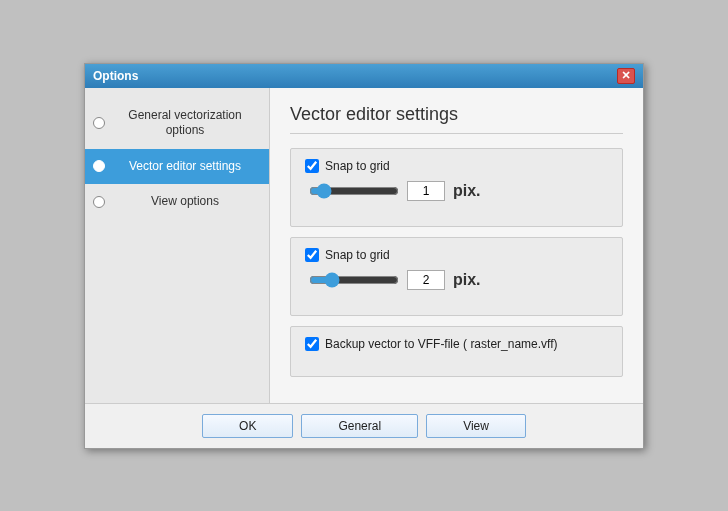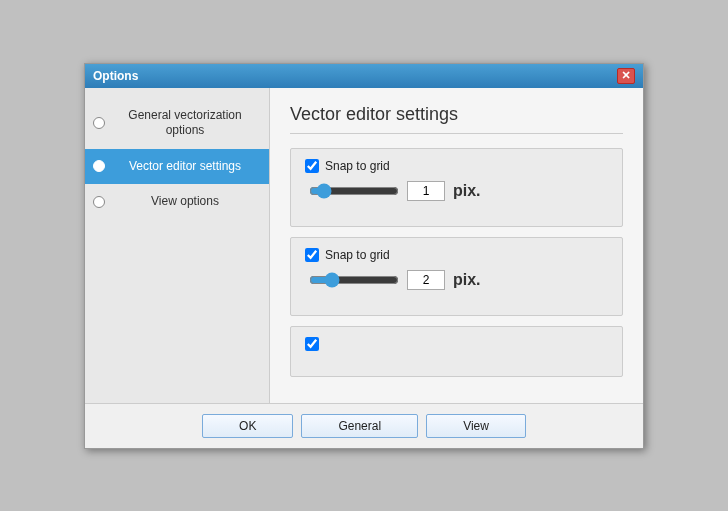--- a/index.html
+++ b/index.html
@@ -246,20 +246,21 @@
         <div class="slider-row">
           <input type="range" class="slider" min="0" max="10" value="2" style="">
           <input type="text" class="value-box" value="2" style="">
           <span class="unit-label">pix.</span>
         </div>
       </div>
 
       <div class="settings-section">
         <div class="checkbox-row">
           <input type="checkbox" checked="" style="">
+          <span class="checkbox-label">Backup vector to VFF-file ( raster_name.vff)</span>
         </div>
       </div>
 
       <div class="spacer"></div>
     </div>
   </div>
 
   <div class="footer">
     <button class="footer-btn">OK</button>
     <button class="footer-btn">General</button>

